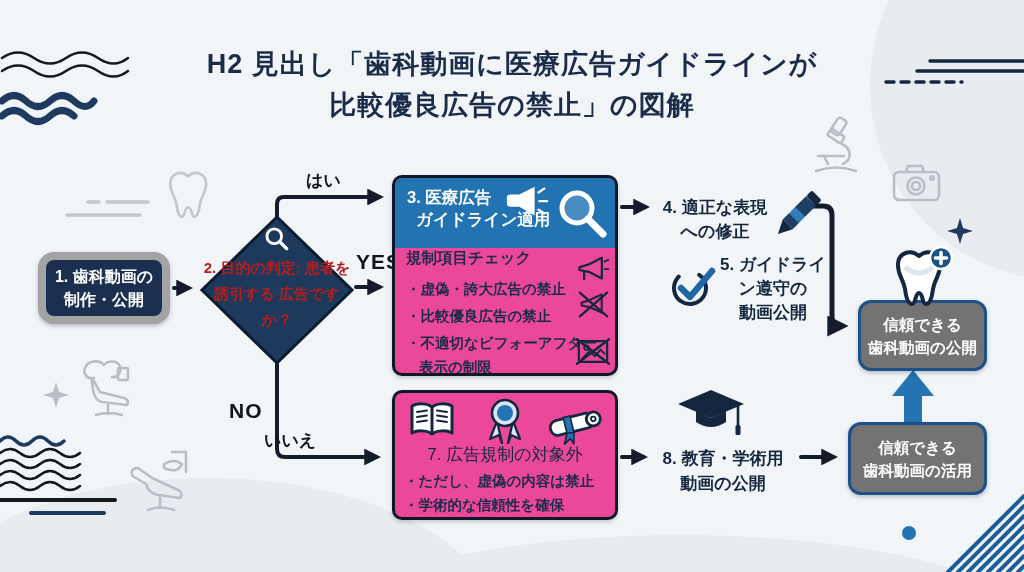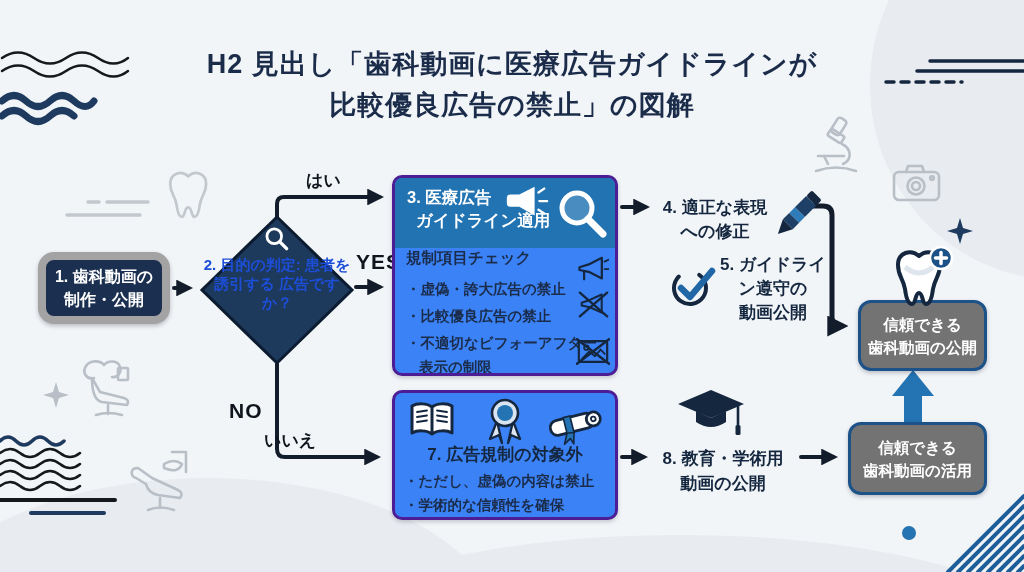--- a/index.html
+++ b/index.html
@@ -11,33 +11,33 @@
   .title{left:140px;top:44px;width:744px;text-align:center;color:#1b2c4a;
     font-size:27px;line-height:41px;font-weight:700;letter-spacing:1px;}
   .title span{display:block;}
   .node{color:#fff;font-weight:700;text-align:center;display:flex;flex-direction:column;
     justify-content:center;box-sizing:border-box;}
   .node span{display:block;}
   .dark-node{background:#1b3050;border:8px solid #a3a3a3;border-radius:16px;
     font-size:16px;line-height:23px;box-shadow:0 2px 4px rgba(10,20,40,.25);}
   .blue-node{background:#737373;border:3px solid #1c5288;border-radius:13px;
     font-size:15.5px;line-height:23px;box-shadow:0 2px 4px rgba(10,20,40,.25);}
-  .diamond-text{color:#1d4ed8;font-weight:700;font-size:15px;line-height:19px;text-align:center;}
-  .whitebox{background:#3b82f6;border:3px solid #4c1d95;border-radius:10px;
+  .diamond-text{color:#b91c1c;font-weight:700;font-size:15px;line-height:26px;text-align:center;}
+  .whitebox{background:#ec4899;border:3px solid #0f172a;border-radius:10px;
     box-sizing:border-box;overflow:hidden;box-shadow:0 2px 4px rgba(10,20,40,.2);}
   .b3-header{position:absolute;left:0;top:0;right:0;height:62px;background:#2273b2;
     color:#fff;font-weight:700;font-size:16.5px;line-height:23px;padding:8px 0 0 12px;}
   .b3-header span{display:block;}
-  .b3-header span:nth-child(2){padding-left:9px;}
+  .b3-header span:nth-child(2){padding-left:9px;font-family:Liberation Mono, monospace;}
   .b3-body{position:absolute;left:11px;top:70px;width:204px;color:#1b2c4a;font-weight:700;}
   .b3-heading{font-size:15.5px;margin-bottom:7px;}
   .b3-item{font-size:14.5px;line-height:27px;}
   .b3-item-cont{font-size:14.5px;line-height:21px;padding-left:13px;}
   .b7-title{position:absolute;left:0;top:50px;width:100%;text-align:center;
-    color:#14273f;font-weight:700;font-size:17px;}
+    color:#14273f;font-weight:400;font-size:17px;}
   .b7-items{position:absolute;left:9px;top:76px;color:#1b2c4a;font-weight:700;
     font-size:14.5px;line-height:24px;}
   .flow-label{color:#14273f;font-weight:700;text-align:center;}
   .flow-label span{display:block;}
   .small-label{color:#10151d;font-weight:700;font-size:17px;}
   .big-label{color:#10151d;font-weight:800;font-size:21px;letter-spacing:1px;}
 </style>
 </head>
 <body>
 

